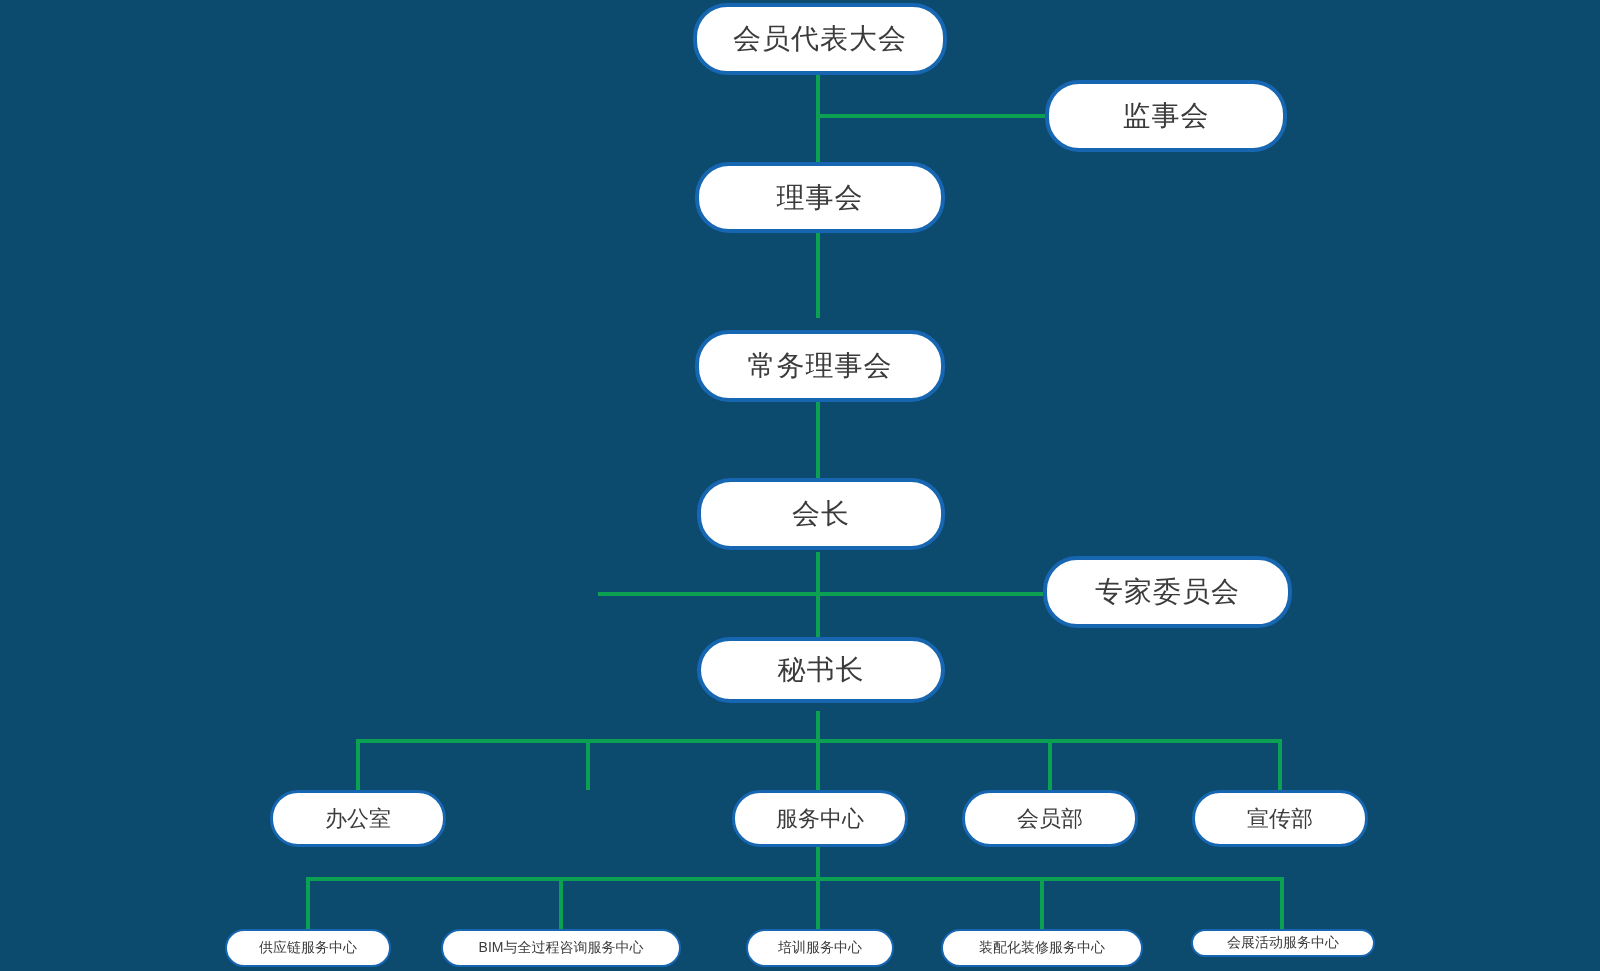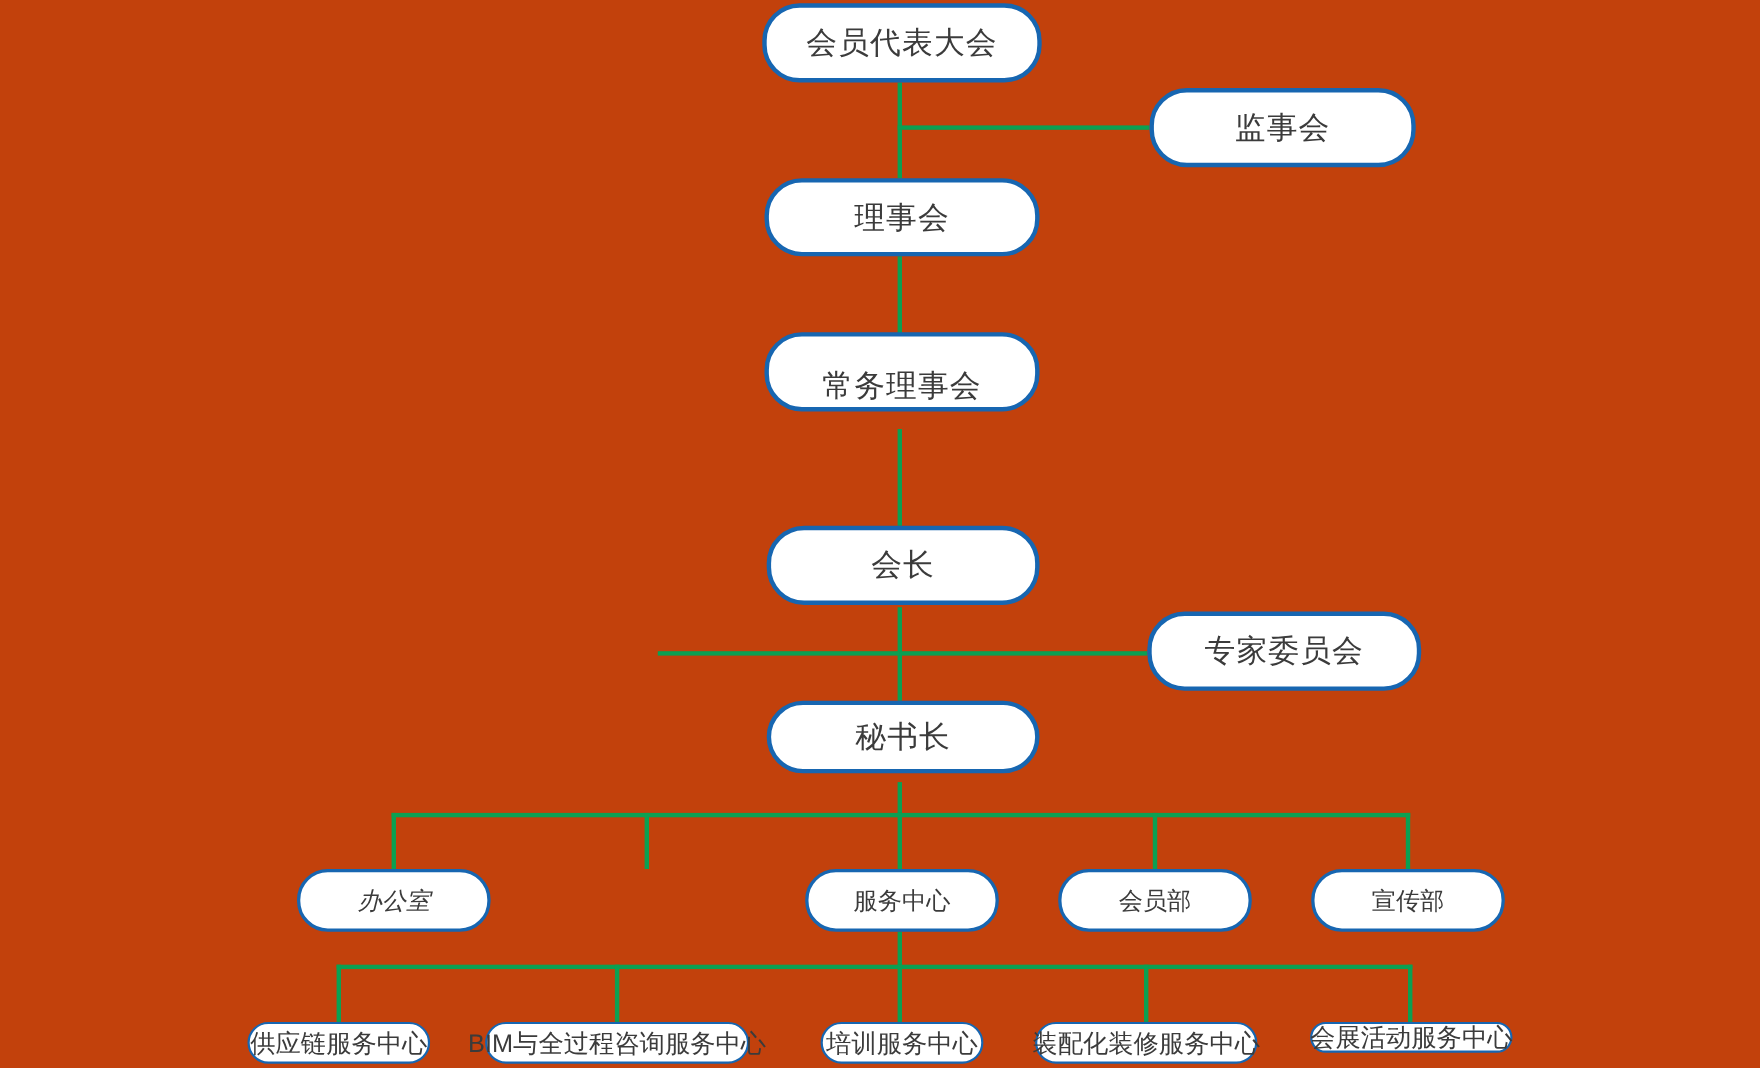--- a/index.html
+++ b/index.html
@@ -5,50 +5,50 @@
   html, body { margin: 0; padding: 0; }
   body {
     width: 1600px; height: 971px;
     background: #ffffff;
     font-family: "Liberation Sans", "DejaVu Sans", sans-serif;
     overflow: hidden;
   }
   #canvas {
     position: relative;
     width: 1600px; height: 971px;
-    background: #c2410c;
+    background: #0c4a6e;
   }
   
   .node {
     position: absolute;
     box-sizing: border-box;
     background: #ffffff;
     display: flex;
     align-items: center;
     justify-content: center;
     color: #3b3b3b;
     text-align: center;
     white-space: nowrap;
     z-index: 2;
   }
   .node.lg { border: 4px solid #1766b1; border-radius: 34px; font-size: 28px; letter-spacing: 1px; }
   .node.md { border: 3px solid #1766b1; border-radius: 28px; font-size: 22px; }
-  .node.sm { border: 2px solid #1766b1; border-radius: 19px; font-size: 23px; }
+  .node.sm { border: 2px solid #1766b1; border-radius: 19px; font-size: 14px; }
 
   
   .n-members      { left: 693px;  top: 3px;   width: 254px; height: 72px; }
   .n-supervisory  { left: 1045px; top: 80px;  width: 242px; height: 72px; }
   .n-council      { left: 695px;  top: 162px; width: 250px; height: 71px; }
-  .n-standing     { left: 695px;  top: 302px; width: 250px; height: 72px; align-items: flex-end; }
+  .n-standing     { left: 695px;  top: 330px; width: 250px; height: 72px; }
   .n-president    { left: 697px;  top: 478px; width: 248px; height: 72px; }
   .n-joint        { left: 345px;  top: 558px; width: 253px; height: 72px; }
   .n-expert       { left: 1043px; top: 556px; width: 249px; height: 72px; }
   .n-secretary    { left: 697px;  top: 637px; width: 248px; height: 66px; }
   
-  .n-office       { left: 270px;  top: 790px; width: 176px; height: 57px; font-style: italic; }
+  .n-office       { left: 270px;  top: 790px; width: 176px; height: 57px; }
   .n-finance      { left: 500px;  top: 790px; width: 176px; height: 57px; }
   .n-service      { left: 732px;  top: 790px; width: 176px; height: 57px; }
   .n-membership   { left: 962px;  top: 790px; width: 176px; height: 57px; }
   .n-publicity    { left: 1192px; top: 790px; width: 176px; height: 57px; }
   
   .n-supply       { left: 225px;  top: 929px; width: 166px; height: 38px; }
   .n-bim          { left: 441px;  top: 929px; width: 240px; height: 38px; }
   .n-training     { left: 746px;  top: 929px; width: 148px; height: 38px; }
   .n-prefab       { left: 941px;  top: 929px; width: 202px; height: 38px; }
   .n-exhibition   { left: 1191px; top: 929px; width: 184px; height: 28px; }

